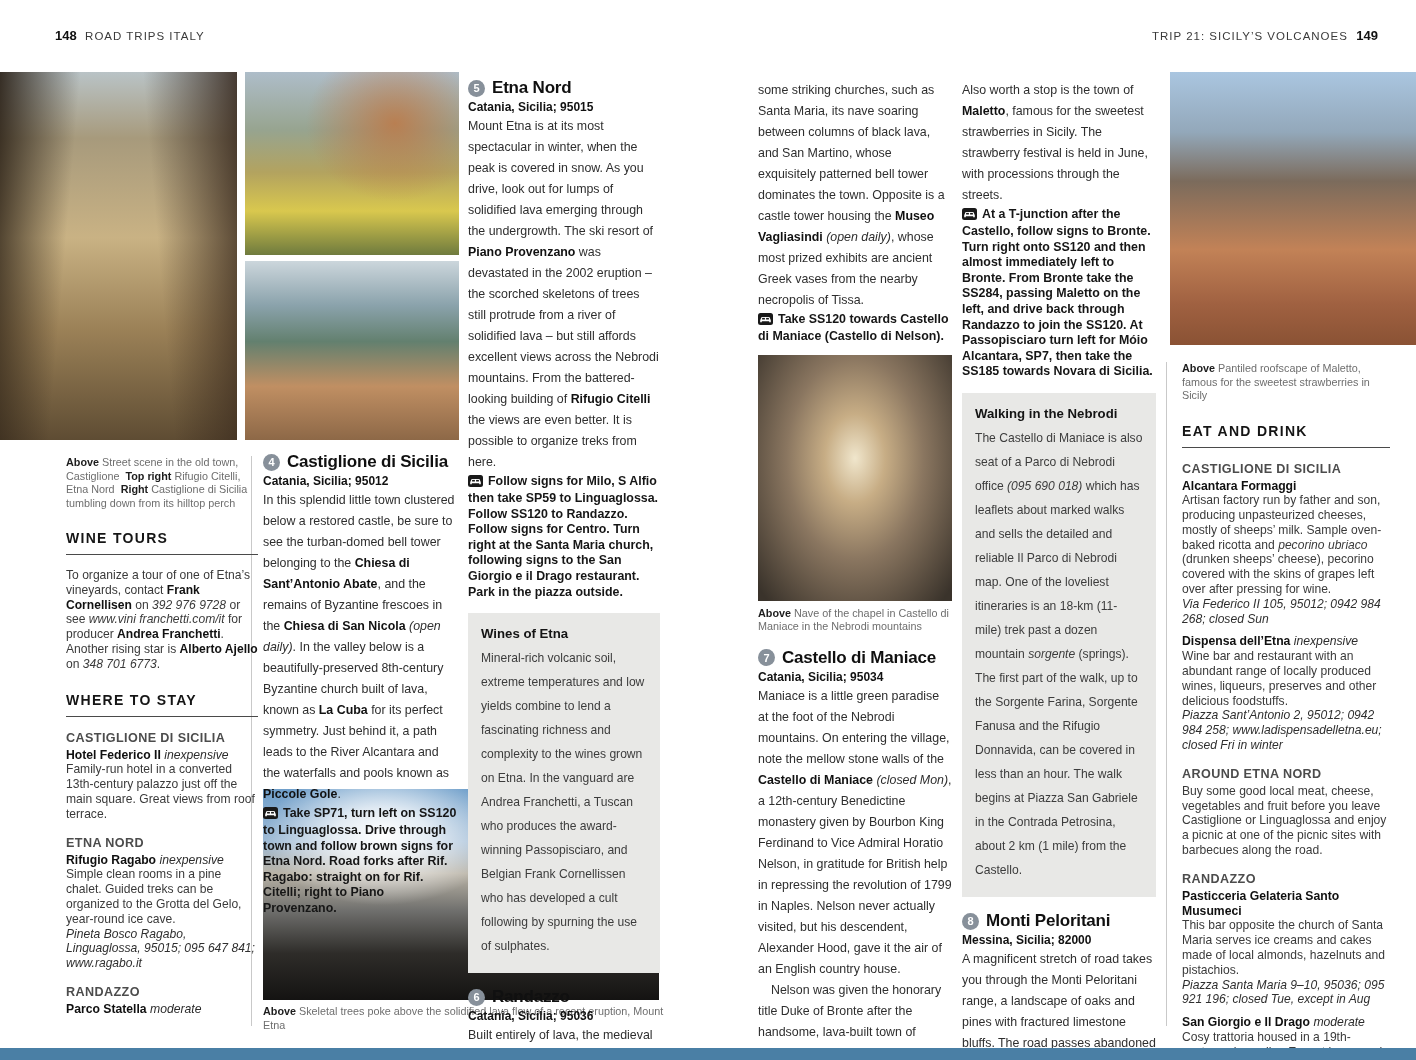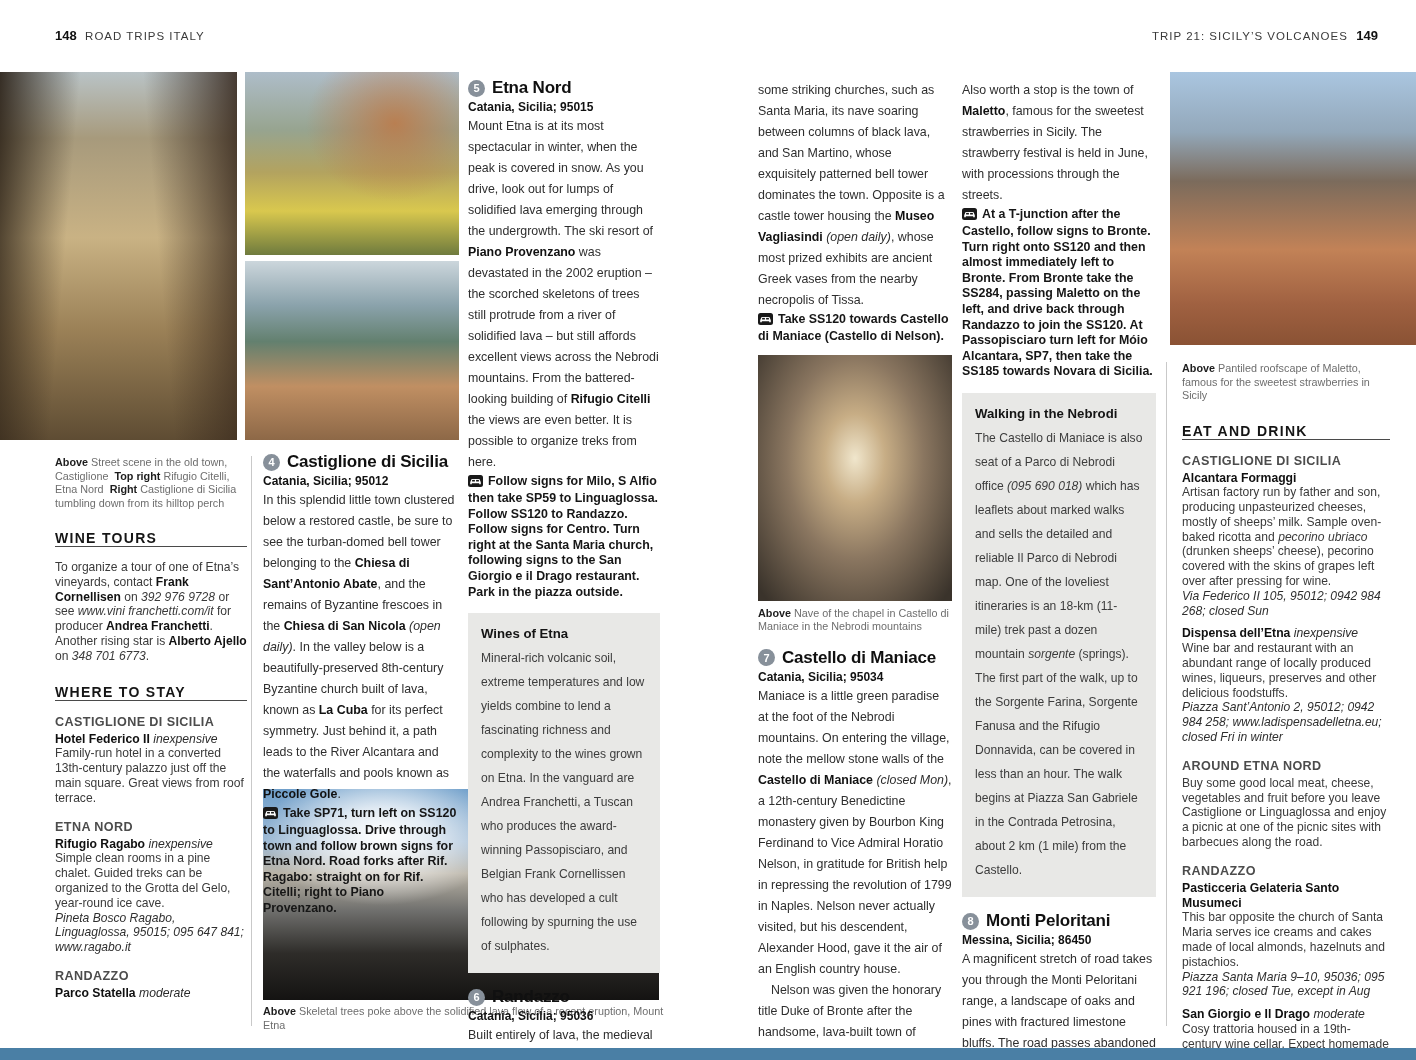--- a/index.html
+++ b/index.html
@@ -34,21 +34,21 @@
     background: radial-gradient(ellipse at 50% 42%, #f0e6cc 0%, #c7ad85 22%, #8a7660 50%, #3a332b 95%); }
   .ph-pistachio { width:194px; height:146px; margin-top:8px;
     background:
       radial-gradient(circle at 55% 45%, #e2a893 0%, #cc8577 25%, rgba(204,133,119,0) 55%),
       linear-gradient(135deg,#4f6e33 0%, #7e9a48 40%, #5d7c38 70%, #3f5c2a 100%); }
   .ph-maletto { left:1170px; top:72px; width:246px; height:273px;
     background: linear-gradient(180deg,#aac6e0 0%, #93a8ba 22%, #7b6b5c 40%, #c28257 65%, #a06141 85%, #8a5234 100%); }
 
   
   .col { position:absolute; }
-  .col-1 { left:55px;  top:456px; width:192px; }
+  .col-1 { left:66px;  top:456px; width:192px; }
   .col-2 { left:263px; top:452px; width:196px; }
   .col-3 { left:468px; top:78px;  width:192px; }
   .col-4 { left:758px; top:80px;  width:194px; }
   .col-5 { left:962px; top:80px;  width:194px; }
   .col-6 { left:1182px; top:362px; width:208px; }
 
   .vrule { position:absolute; width:1px; background:#c9c9c9; }
   .vr-1 { left:251px; top:456px; height:570px; }
   .vr-2 { left:1166px; top:362px; height:664px; }
 
@@ -69,21 +69,21 @@
   .caption { font-size:10.8px; line-height:13.5px; color:#6e6e6e; }
   .caption b { color:#1d1d1d; }
   .cap-lava { position:absolute; left:263px; top:1005px; width:420px; }
   .cap-inline { margin-top:6px; }
 
   .graybox { background:var(--boxbg,#e8e8e6); padding:13px 13px 15px; margin:13px 0 14px; }
   .graybox h4 { font-size:13.2px; font-weight:bold; color:#141414; margin-bottom:5px; }
   .graybox p { font-size:12.1px; line-height:24px; color:#3c3c3c; }
 
   .dir-head { font-size:14px; font-weight:bold; letter-spacing:1.3px; color:#151515;
-              border-bottom:1.5px solid #4a4a4a; margin:20px 0 13px; }
+              border-bottom:1.5px solid #4a4a4a; padding-bottom:8px; margin:20px 0 13px; }
   .dir-sub { font-size:12.6px; font-weight:bold; letter-spacing:0.4px; color:#4c4c4c; margin:14px 0 3px; }
   .dir-name { font-size:12.2px; line-height:14.8px; color:#2c2c2c; }
   .dir-name b { color:#101010; }
   .dir-name i { font-weight:normal; }
   .dir-body { font-size:12.1px; line-height:14.8px; color:#3a3a3a; }
   .dir-contact { font-size:12.1px; line-height:14.8px; font-style:italic; color:#2f2f2f; margin-bottom:8px; }
 
   .bottom-bar { position:absolute; left:0; top:1048px; width:1416px; height:12px; background:var(--accent,#4a7fa5); }
 </style>
 </head>
@@ -205,21 +205,21 @@
 
     <div class="graybox">
       <h4>Walking in the Nebrodi</h4>
       <p>The Castello di Maniace is also seat of a Parco di Nebrodi office <i>(095 690 018)</i> which has leaflets about marked walks and sells the detailed and reliable Il Parco di Nebrodi map. One of the loveliest itineraries is an 18-km (11-mile) trek past a dozen mountain <i>sorgente</i> (springs). The first part of the walk, up to the Sorgente Farina, Sorgente Fanusa and the Rifugio Donnavida, can be covered in less than an hour. The walk begins at Piazza San Gabriele in the Contrada Petrosina, about 2 km (1 mile) from the Castello.</p>
     </div>
 
     <div class="sec-head">
       <span class="badge">8</span>
       <span class="sec-title">Monti Peloritani</span>
     </div>
-    <p class="loc">Messina, Sicilia; 86450</p>
+    <p class="loc">Messina, Sicilia; 82000</p>
     <p class="body-text">A magnificent stretch of road takes you through the Monti Peloritani range, a landscape of oaks and pines with fractured limestone bluffs. The road passes abandoned mining settlements with unforgettable views of Etna and springs where the locals stock up on mountain water.</p>
     <p class="drive"><span class="car"><svg width="15" height="12" viewBox="0 0 15 12">
             <rect width="15" height="12" rx="2.5" fill="#191919"></rect>
             <path d="M2.2 7.2 L3.3 4.6 Q3.5 4.1 4 4.1 L11 4.1 Q11.5 4.1 11.7 4.6 L12.8 7.2 L12.8 9.3 L11.2 9.3 L11.2 8.3 L3.8 8.3 L3.8 9.3 L2.2 9.3 Z" fill="#fff"></path>
             <rect x="4.1" y="4.9" width="2.8" height="1.6" fill="#191919"></rect>
             <rect x="8.1" y="4.9" width="2.8" height="1.6" fill="#191919"></rect>
           </svg></span><span>The SS185 continues through the 1,125-m (3,691-ft) pass of Sella Mandrazzi before descending to Novara. There is a free car park on the left before you enter the town.</span></p>
 
     <div class="photo ph-pistachio" style="position:static;"></div>
 

